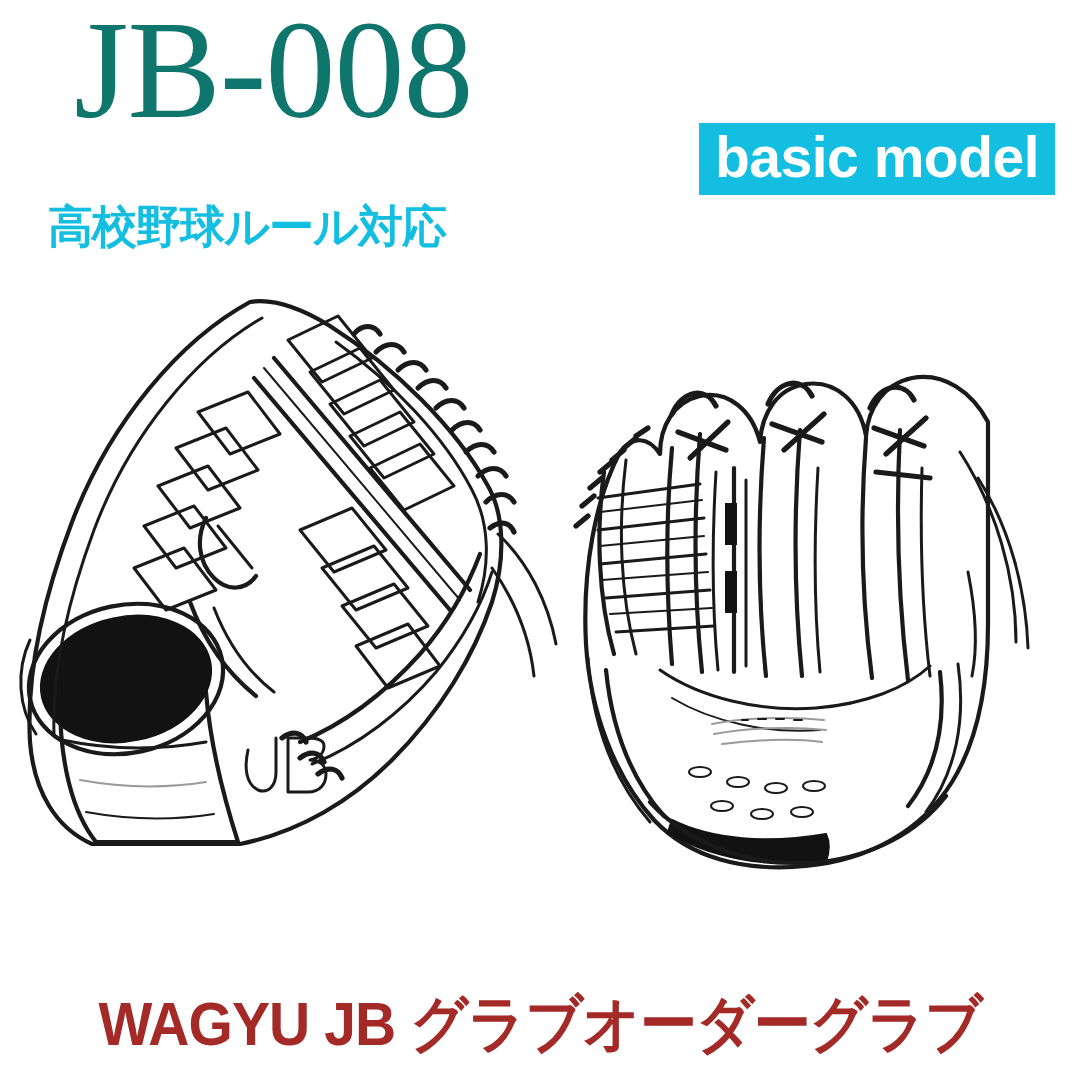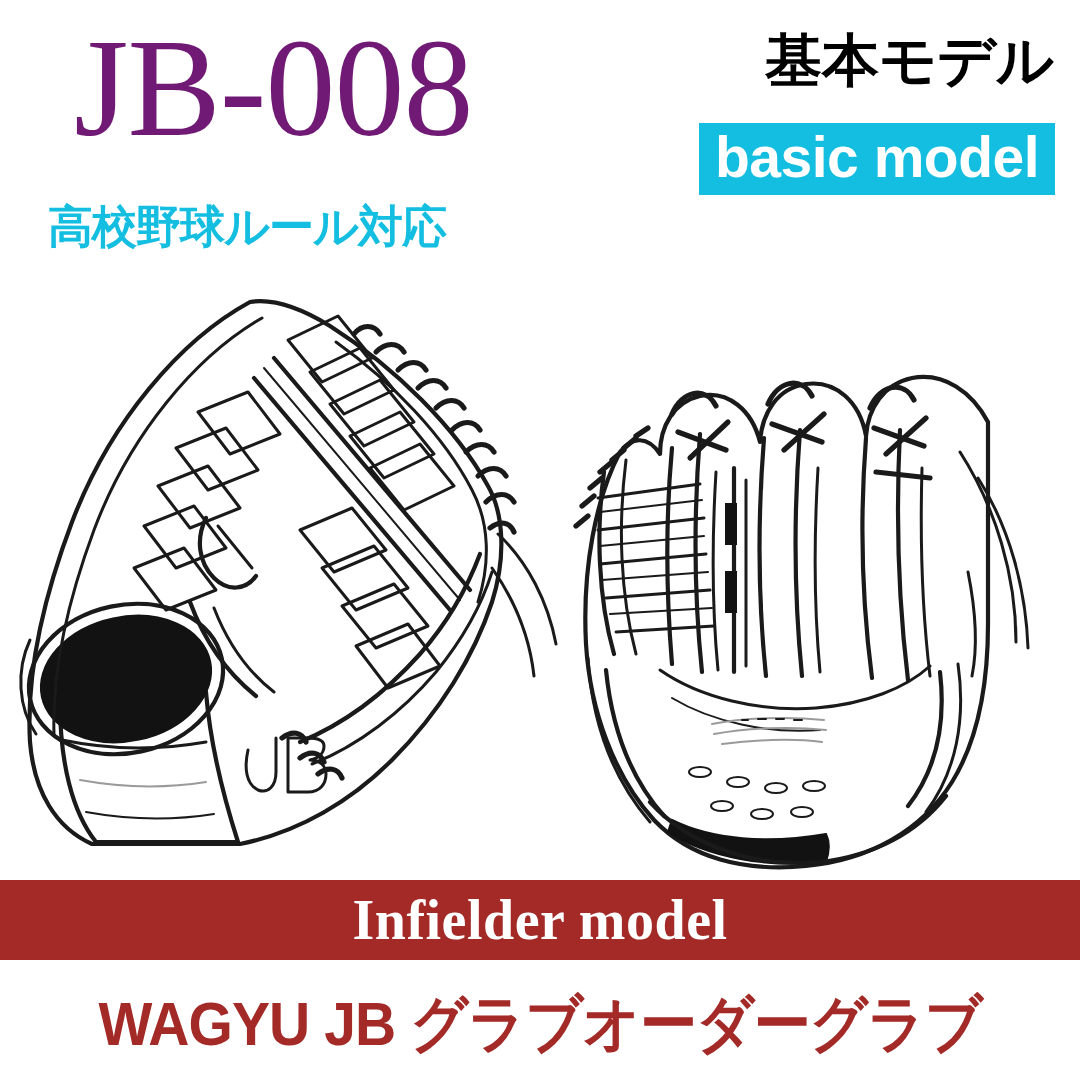--- a/index.html
+++ b/index.html
@@ -15,26 +15,26 @@
     width: 1080px;
     height: 1080px;
     background: #ffffff;
     overflow: hidden;
   }
 
   
   .model-code {
     position: absolute;
     left: 74px;
-    top: 18px;
+    top: 0;
     font-family: "Liberation Serif", "DejaVu Serif", serif;
     font-size: 140px;
     line-height: 1;
     letter-spacing: -1px;
-    color: #701a75;
+    color: #0f766e;
     white-space: nowrap;
   }
   .rule-note {
     position: absolute;
     left: 48px;
     top: 204px;
     font-size: 45px;
     font-weight: bold;
     line-height: 1;
     color: #14BEE1;
@@ -131,21 +131,20 @@
 </style>
 </head>
 <body>
 
 <div id="page">
 
   <div class="model-code">JB-008</div>
 
   <div class="rule-note">高校野球ルール対応</div>
 
-  <div class="basic-jp">基本モデル</div>
 
   <div class="basic-badge">
     <span class="badge-text">basic model</span>
   </div>
 
   <div class="product-image">
     <svg viewBox="0 0 1080 600" xmlns="http://www.w3.org/2000/svg">
       <defs>
         <style>
           .ln  { fill:none; stroke:#1A1A1A; stroke-width:4.2; stroke-linecap:round; stroke-linejoin:round; }
@@ -352,21 +351,18 @@
         <path class="ln" d="M940 400 C 946 452, 936 498, 908 534"></path>
         <path class="ln2" d="M958 392 C 966 448, 956 500, 926 540"></path>
         <path class="ln2" d="M968 300 C 976 340, 978 374, 972 404"></path>
 
         <path class="ln" d="M606 398 C 612 458, 632 508, 664 544"></path>
         <path class="ln2" d="M588 386 C 592 452, 614 508, 650 550"></path>
       </g>
     </svg>
   </div>
 
-  <div class="position-banner">
-    <span class="banner-text">Infielder model</span>
-  </div>
 
   <div class="brand-line">
     <span class="brand-text">WAGYU JB グラブオーダーグラブ</span>
   </div>
 
 </div>
 
 </body></html>

